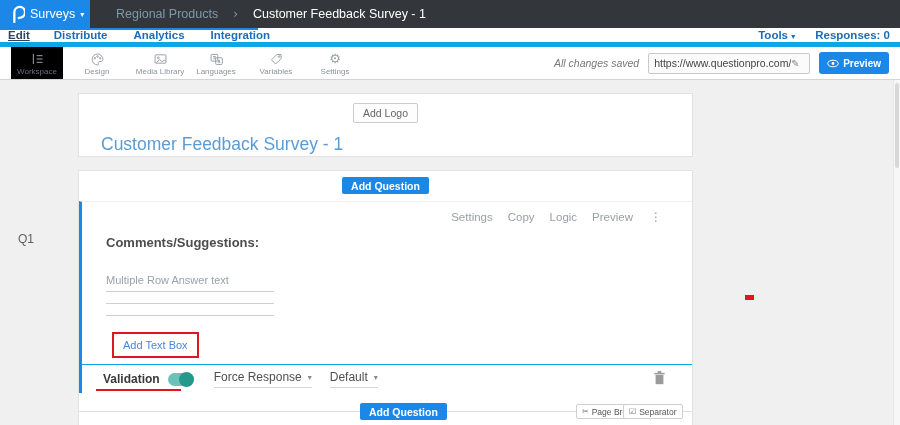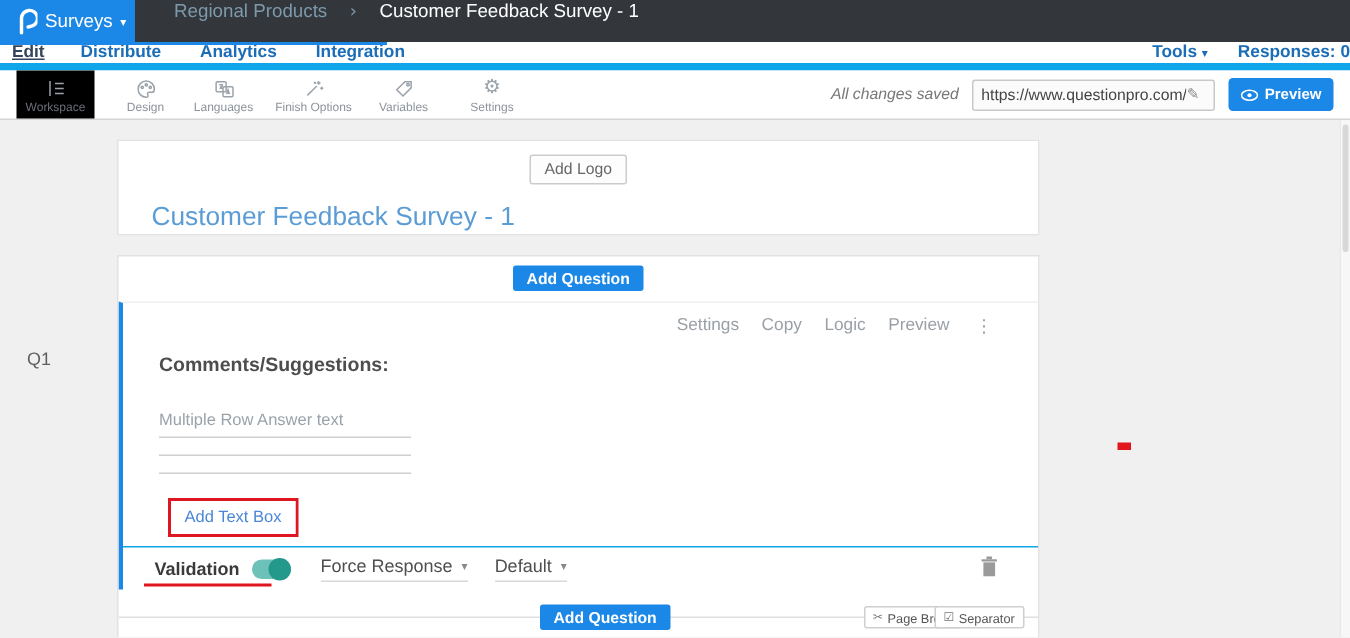--- a/index.html
+++ b/index.html
@@ -1,21 +1,21 @@
 <!DOCTYPE html>
 <html><head>
 <meta charset="utf-8">
 <style>
   * { margin:0; padding:0; box-sizing:border-box; }
   html,body { width:900px; height:425px; overflow:hidden; }
   body { font-family:"Liberation Sans", sans-serif; background:#f0f0f1; position:relative; }
   .glyph { font-family:"DejaVu Sans", sans-serif; }
 
   
-  .topbar { position:absolute; top:0; left:0; width:900px; height:28px; background:#33373b; display:flex; align-items:flex-start; }
+  .topbar { position:absolute; top:0; left:0; width:900px; height:28px; background:#33373b; display:flex; align-items:center; }
   .logo-area { background:#1b87e6; height:28px; width:90px; display:flex; align-items:center; padding-left:9px; gap:5px; cursor:pointer; }
   .logo-mark { display:flex; align-items:center; }
   .product-label { color:#fff; font-size:12.5px; }
   .caret-sm { color:#fff; font-size:8px; }
   .breadcrumb { display:flex; align-items:center; gap:15px; margin-left:26px; font-size:12.5px; }
   .bc-parent { color:#7d99ac; cursor:pointer; }
   .bc-sep { color:#7d99ac; font-size:12px; }
   .bc-current { color:#ffffff; }
   .topbar-right { margin-left:auto; display:flex; align-items:center; gap:6px; padding-right:8px; }
   .circle-btn { width:19px; height:19px; border:1.5px solid #9b9b9b; border-radius:50%; display:flex; align-items:center; justify-content:center; color:#c3c3c3; font-size:10px; font-weight:bold; cursor:pointer; background:transparent; }
@@ -25,21 +25,21 @@
   .progress-line { position:absolute; top:28px; left:0; width:258px; height:2px; background:#1b87e6; z-index:5; }
 
   
   .navbar { position:absolute; top:28px; left:0; width:900px; height:19px; background:#fff; display:flex; align-items:center; border-bottom:5px solid #0ea5e9; font-size:11.5px; font-weight:bold; }
   .nav-tab { color:#1a6db6; cursor:pointer; }
   .nav-tab.active { color:#32455a; text-decoration:underline; }
   .nav-edit { margin-left:8px; }
   .nav-distribute { margin-left:24px; }
   .nav-analytics { margin-left:26px; }
   .nav-integration { margin-left:26px; }
-  .nav-right { margin-left:auto; display:flex; align-items:center; gap:20px; }
+  .nav-right { margin-left:auto; display:flex; align-items:center; gap:20px; padding-right:10px; }
   .nav-tools { color:#1a6db6; cursor:pointer; }
   .nav-tools .caret { color:#1a6db6; font-size:8px; }
   .nav-responses { color:#1a6db6; cursor:pointer; }
 
   
   .toolbar { position:absolute; top:47px; left:0; width:900px; height:33px; background:#fff; border-bottom:1px solid #d4d4d4; display:flex; align-items:stretch; }
   .tb-item { display:flex; flex-direction:column; align-items:center; justify-content:flex-start; padding-top:4px; gap:1px; cursor:pointer; white-space:nowrap; }
   .tb-item .tb-label { font-size:8px; color:#8d939b; }
   .tb-item.active { background:#000000; }
   .tb-item.active .tb-label { color:#6a6f76; }
@@ -159,39 +159,40 @@
     <span class="tb-icon">
       <svg width="15" height="14" viewBox="0 0 18 16">
           <path d="M9 2 a6.5 6.5 0 1 0 0 13 c1.5 0 1.8-1 1.2-1.9 c-.6-.9 0-2.1 1.3-2.1 h1.6 c1.5 0 2.4-1 2.4-2.5 A6.5 6.5 0 0 0 9 2 Z"></path>
           <circle cx="5.8" cy="7" r=".9"></circle>
           <circle cx="9" cy="5" r=".9"></circle>
           <circle cx="12.2" cy="7" r=".9"></circle>
         </svg>
     </span>
     <span class="tb-label">Design</span>
   </div>
+  <div class="tb-item tb-media">
+    <span class="tb-icon">
+      <svg width="15" height="14" viewBox="0 0 18 16">
+          <rect x="2.5" y="3" width="13" height="10" rx="1"></rect>
+          <circle cx="6.3" cy="6.5" r="1.1"></circle>
+          <path d="M4 12.5 l4-4 3 3 2.5-2.5 2 2"></path>
+        </svg>
+    </span>
+    <span class="tb-label">Media Library</span>
+  </div>
   <div class="tb-item tb-lang">
     <span class="tb-icon">
       <svg width="15" height="14" viewBox="0 0 18 16">
           <rect x="2.5" y="2.5" width="8" height="8" rx="1"></rect>
           <rect x="8" y="6.5" width="8" height="8" rx="1"></rect>
           <path d="M5 5 h3 M6.5 4.5 v1 M5.3 8 c1.5-.5 2.2-1.7 2.4-3 M5.8 6.3 c.4 1 1.3 1.6 2.3 1.8"></path>
           <path d="M10.8 12.5 l1.2-3.5 1.2 3.5 M11.2 11.5 h1.7"></path>
         </svg>
     </span>
     <span class="tb-label">Languages</span>
-  </div>
-  <div class="tb-item tb-finish">
-    <span class="tb-icon">
-      <svg width="15" height="14" viewBox="0 0 18 16">
-          <line x1="3.5" y1="13.5" x2="11" y2="6"></line>
-          <path d="M12.5 2 v3 M11 3.5 h3 M15 6.5 v2.4 M13.8 7.7 h2.4 M9.5 2.5 v1.8 M8.6 3.4 h1.8"></path>
-        </svg>
-    </span>
-    <span class="tb-label">Finish Options</span>
   </div>
   <div class="tb-item tb-vars">
     <span class="tb-icon">
       <svg width="15" height="14" viewBox="0 0 18 16">
           <path d="M9.5 2.5 h5 v5 l-6.5 6.5 -5-5 Z"></path>
           <circle cx="12" cy="5" r="1"></circle>
         </svg>
     </span>
     <span class="tb-label">Variables</span>
   </div>

